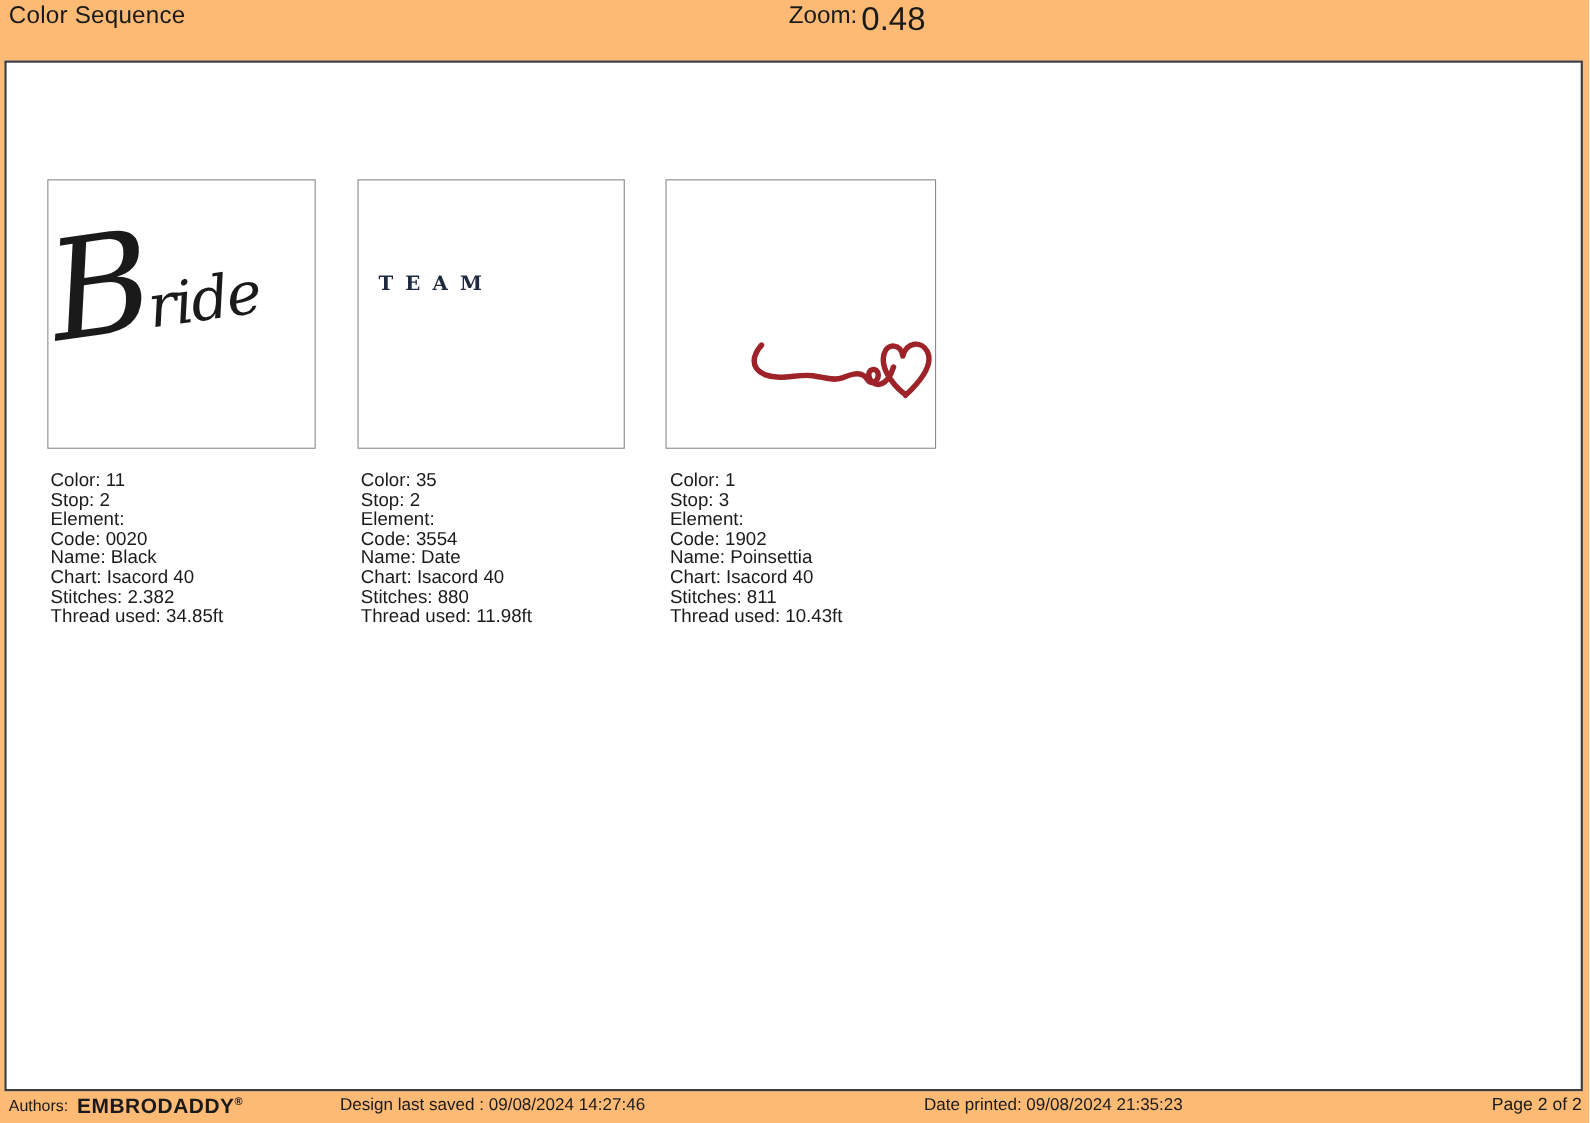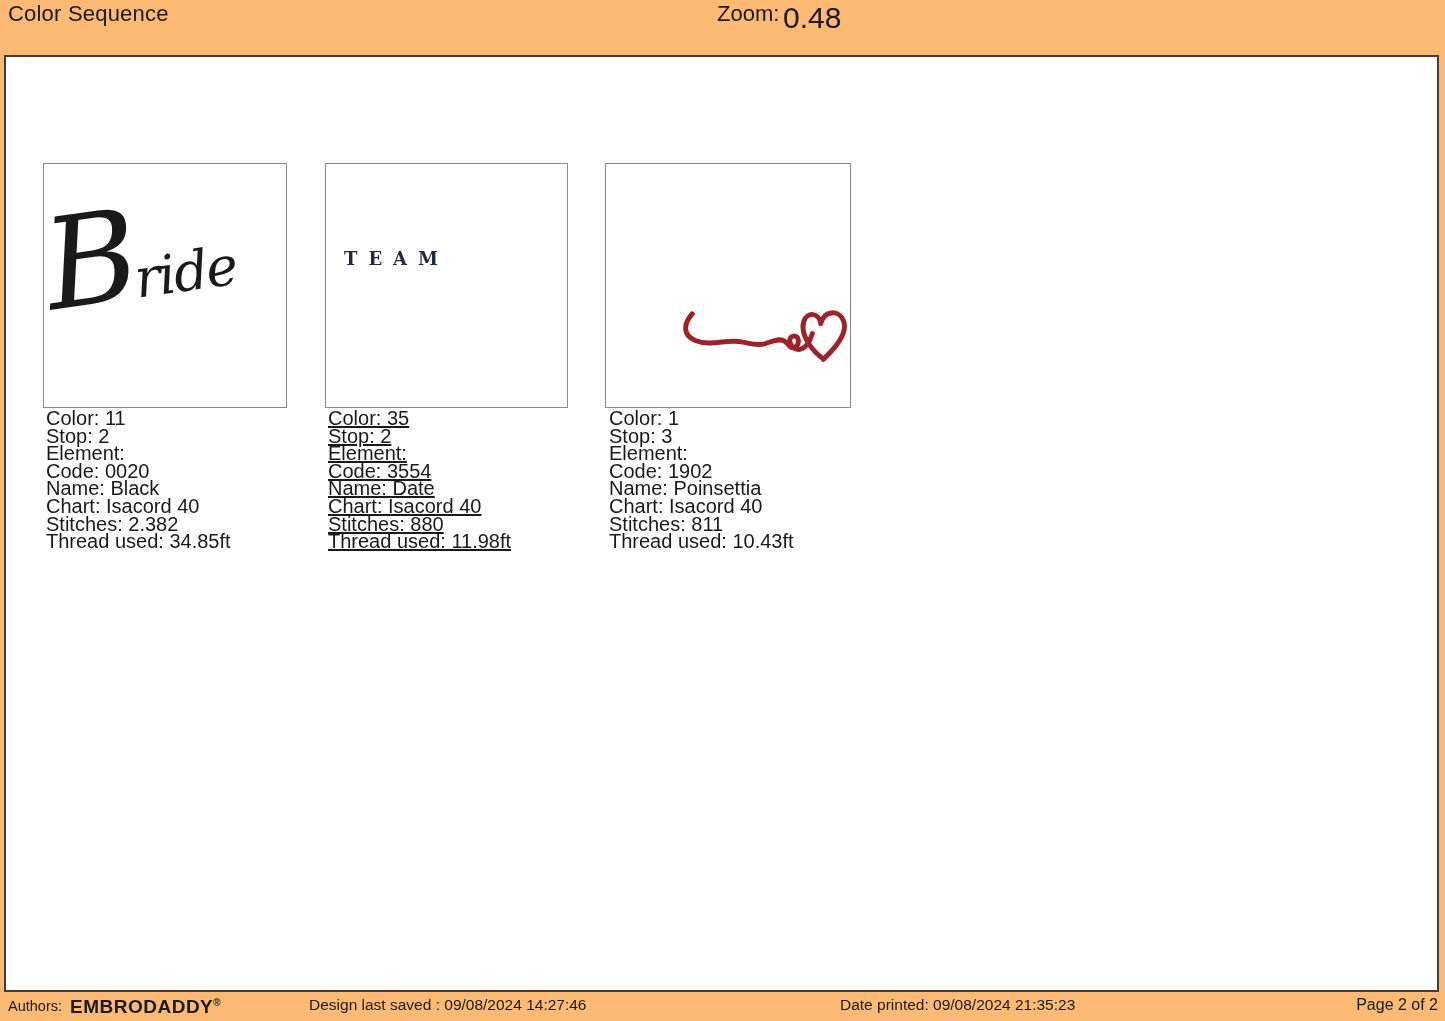--- a/index.html
+++ b/index.html
@@ -63,28 +63,28 @@
     font-size: 18px;
     letter-spacing: 11px;
     color: #1f2a40;
     margin-top: 24px;
   }
 
   .heart-art { position: absolute; left: 0; top: 0; width: 100%; height: 100%; }
 
   
   .info {
-    top: 353px;
+    top: 371px;
     width: 275px;
-    font-size: 20px;
+    font-size: 17px;
     line-height: 17.6px;
     color: #1a1a1a;
   }
   .info1 { left: 40px; }
-  .info2 { left: 322px; text-decoration: underline; }
+  .info2 { left: 322px; }
   .info3 { left: 603px; }
 
   
   .authors-label { left: 8px;  top: 998px;  font-size: 14.5px; }
   .brand         { left: 70px; top: 996px;  font-size: 19px; letter-spacing: 0.5px; font-weight: bold; }
   .brand sup     { font-size: 10px; }
   .design-saved  { left: 309px; top: 996px; font-size: 15.5px; }
   .date-printed  { left: 840px; top: 996px; font-size: 15.5px; text-align: center; }
   .page-number   { right: 7px;  top: 996px; font-size: 16px; }
 </style>

